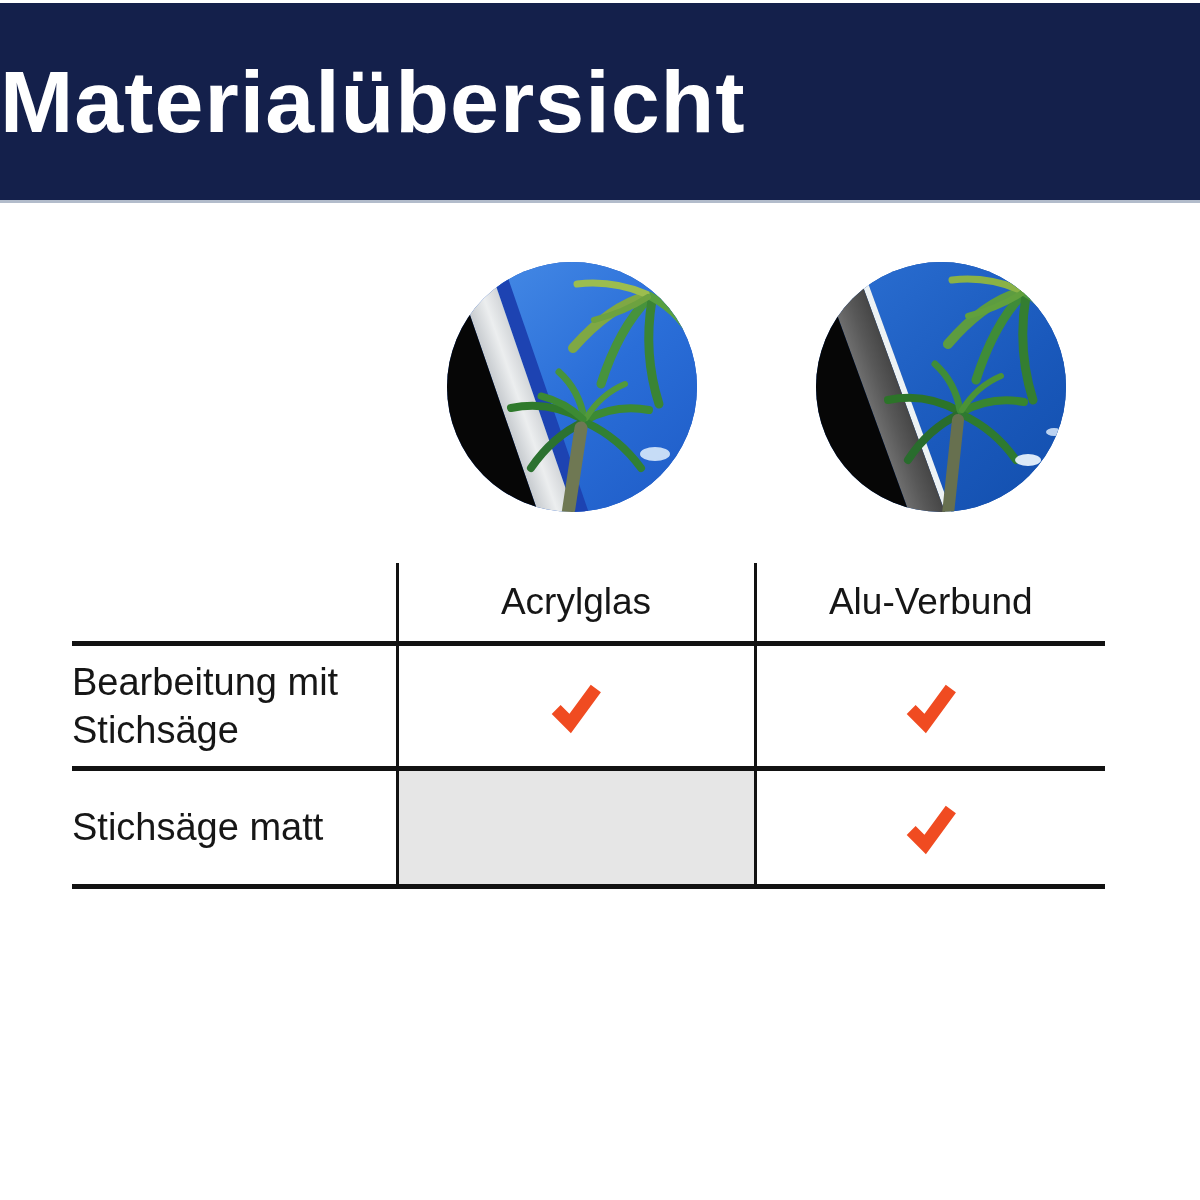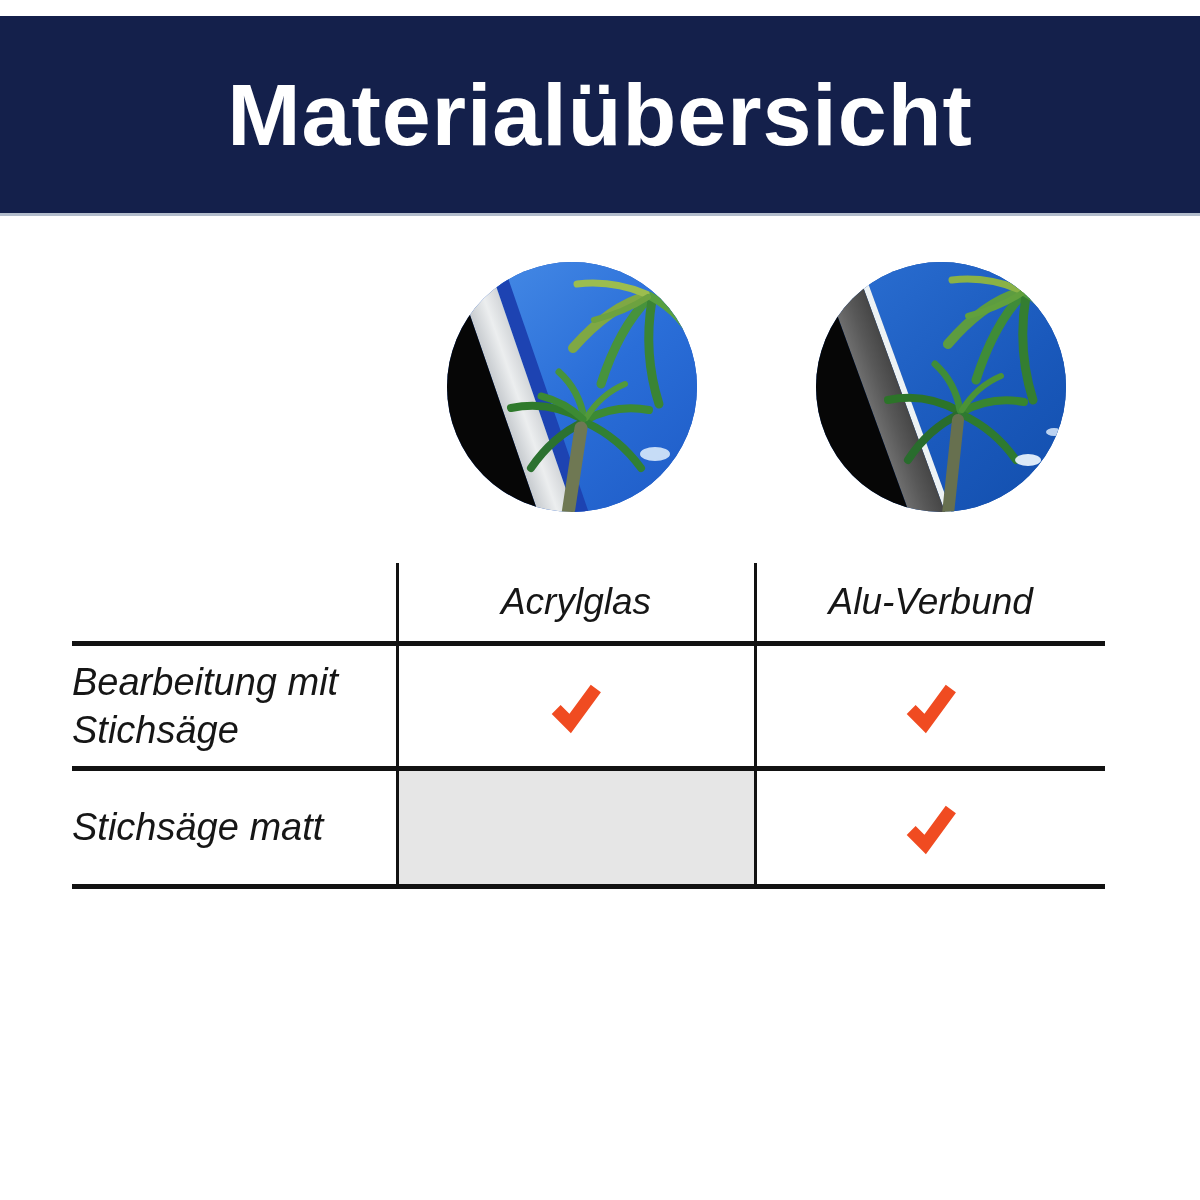--- a/index.html
+++ b/index.html
@@ -5,24 +5,24 @@
   html,body { margin:0; padding:0; background:#888; }
   .page {
     position:relative; width:1200px; height:1200px;
     background:#ffffff; overflow:hidden;
     font-family:"Liberation Sans","DejaVu Sans",sans-serif;
     margin:0 auto;
   }
 
   
   .banner {
-    position:absolute; left:0; top:16px; width:1200px; height:197px;
+    position:absolute; left:0; top:3px; width:1200px; height:197px;
     background:var(--banner_bg,#14204B);
     border-bottom:3px solid #b2bccb;
-    display:flex; align-items:center; justify-content:center;
+    display:flex; align-items:center; 
   }
   .banner h1 {
     margin:0; padding:0;
     color:var(--banner_text,#ffffff);
     font-size:88px; font-weight:700; letter-spacing:1px;
     line-height:1;
   }
 
   
   .sample { position:absolute; top:262px; width:250px; height:250px; }
@@ -32,21 +32,21 @@
   
   .cmp-table {
     position:absolute; left:72px; top:563px;
     width:1033px; border-collapse:collapse; table-layout:fixed;
     color:var(--label_text,#161616);
   }
   .cmp-table col.c0 { width:325px; }
   .cmp-table col.c1 { width:358px; }
   .cmp-table col.c2 { width:350px; }
 
-  .cmp-table th, .cmp-table td { padding:0;font-style:italic; }
+  .cmp-table th, .cmp-table td { padding:0; }
 
   .cmp-table .vline { border-left:3px solid var(--border,#121212); }
 
   .cmp-table thead tr     { height:80px; }
   .cmp-table tbody tr.r0  { height:125px; }
   .cmp-table tbody tr.r1  { height:118px; }
   .cmp-table tbody tr.r2  { height:126px; }
 
   .cmp-table thead th,
   .cmp-table tbody tr.r0 td,

